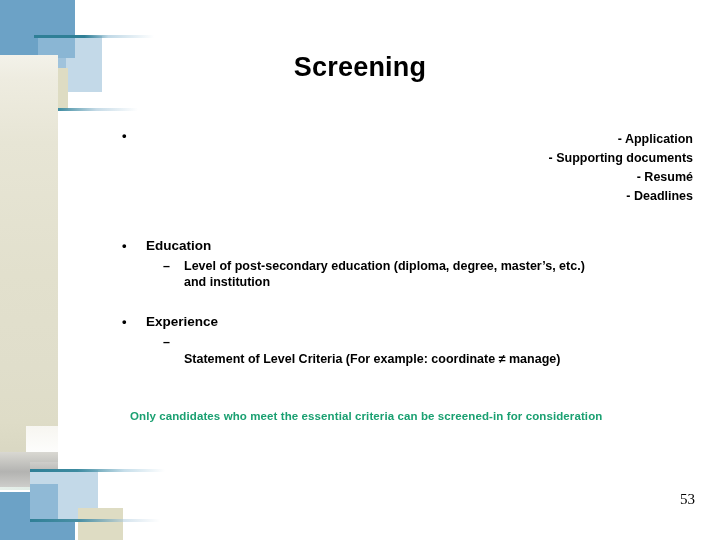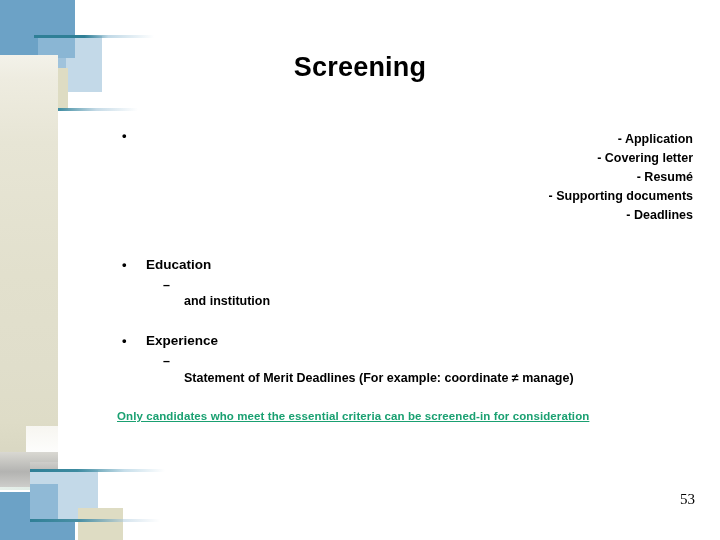--- a/index.html
+++ b/index.html
@@ -164,27 +164,26 @@
   .l3 .dash {
     position: absolute;
     left: 0; top: 0;
   }
 
   .gap-a { height: 32px; }
   .gap-b { height: 24px; }
 
   .note {
     position: absolute;
-    left: 117px;
+    left: 130px;
     top: 410px;
     font-size: 11.5px;
     font-weight: bold;
     color: #1aa071;
     letter-spacing: .1px;
-    text-decoration: underline;
   }
 
   .page-number {
     position: absolute;
     right: 25px;
     bottom: 32px;
     font-size: 15px;
     color: #000000;
     font-family: "Liberation Serif", serif;
   }
@@ -217,53 +216,53 @@
 
   <div class="title">Screening</div>
 
   <div class="body-area">
 
     <div class="l1">
       <span class="bullet">•</span>
     </div>
     <div class="l2-group">
       <div class="l2">- Application</div>
-      <div class="l2">- Covering letter</div>
+      <div class="l2">- Supporting documents</div>
       <div class="l2">- Resumé</div>
-      <div class="l2">- Supporting documents</div>
       <div class="l2">- Deadlines</div>
     </div>
 
     <div class="gap-a"></div>
 
     <div class="l1">
       <span class="bullet">•</span>
       <span>Education</span>
+    </div>
+    <div class="l3-group">
+      <div class="l3">
+        <span class="dash">–</span>
+        <span>Level of post-secondary education (diploma, degree, master’s, etc.)</span>
+        <br>
+        <span>and institution</span>
+      </div>
+    </div>
+
+    <div class="gap-b"></div>
+
+    <div class="l1">
+      <span class="bullet">•</span>
+      <span>Experience</span>
     </div>
     <div class="l3-group">
       <div class="l3">
         <span class="dash">–</span>
         <br>
-        <span>and institution</span>
+        <span>Statement of Level Criteria (For example: coordinate ≠ manage)</span>
       </div>
     </div>
 
-    <div class="gap-b"></div>
-
-    <div class="l1">
-      <span class="bullet">•</span>
-      <span>Experience</span>
-    </div>
-    <div class="l3-group">
-      <div class="l3">
-        <span class="dash">–</span>
-        <br>
-        <span>Statement of Merit Deadlines (For example: coordinate ≠ manage)</span>
-      </div>
-    </div>
-
   </div>
 
   <div class="note">Only candidates who meet the essential criteria can be screened-in for consideration</div>
 
   <div class="page-number">53</div>
 
 </div>
 
 </body></html>

